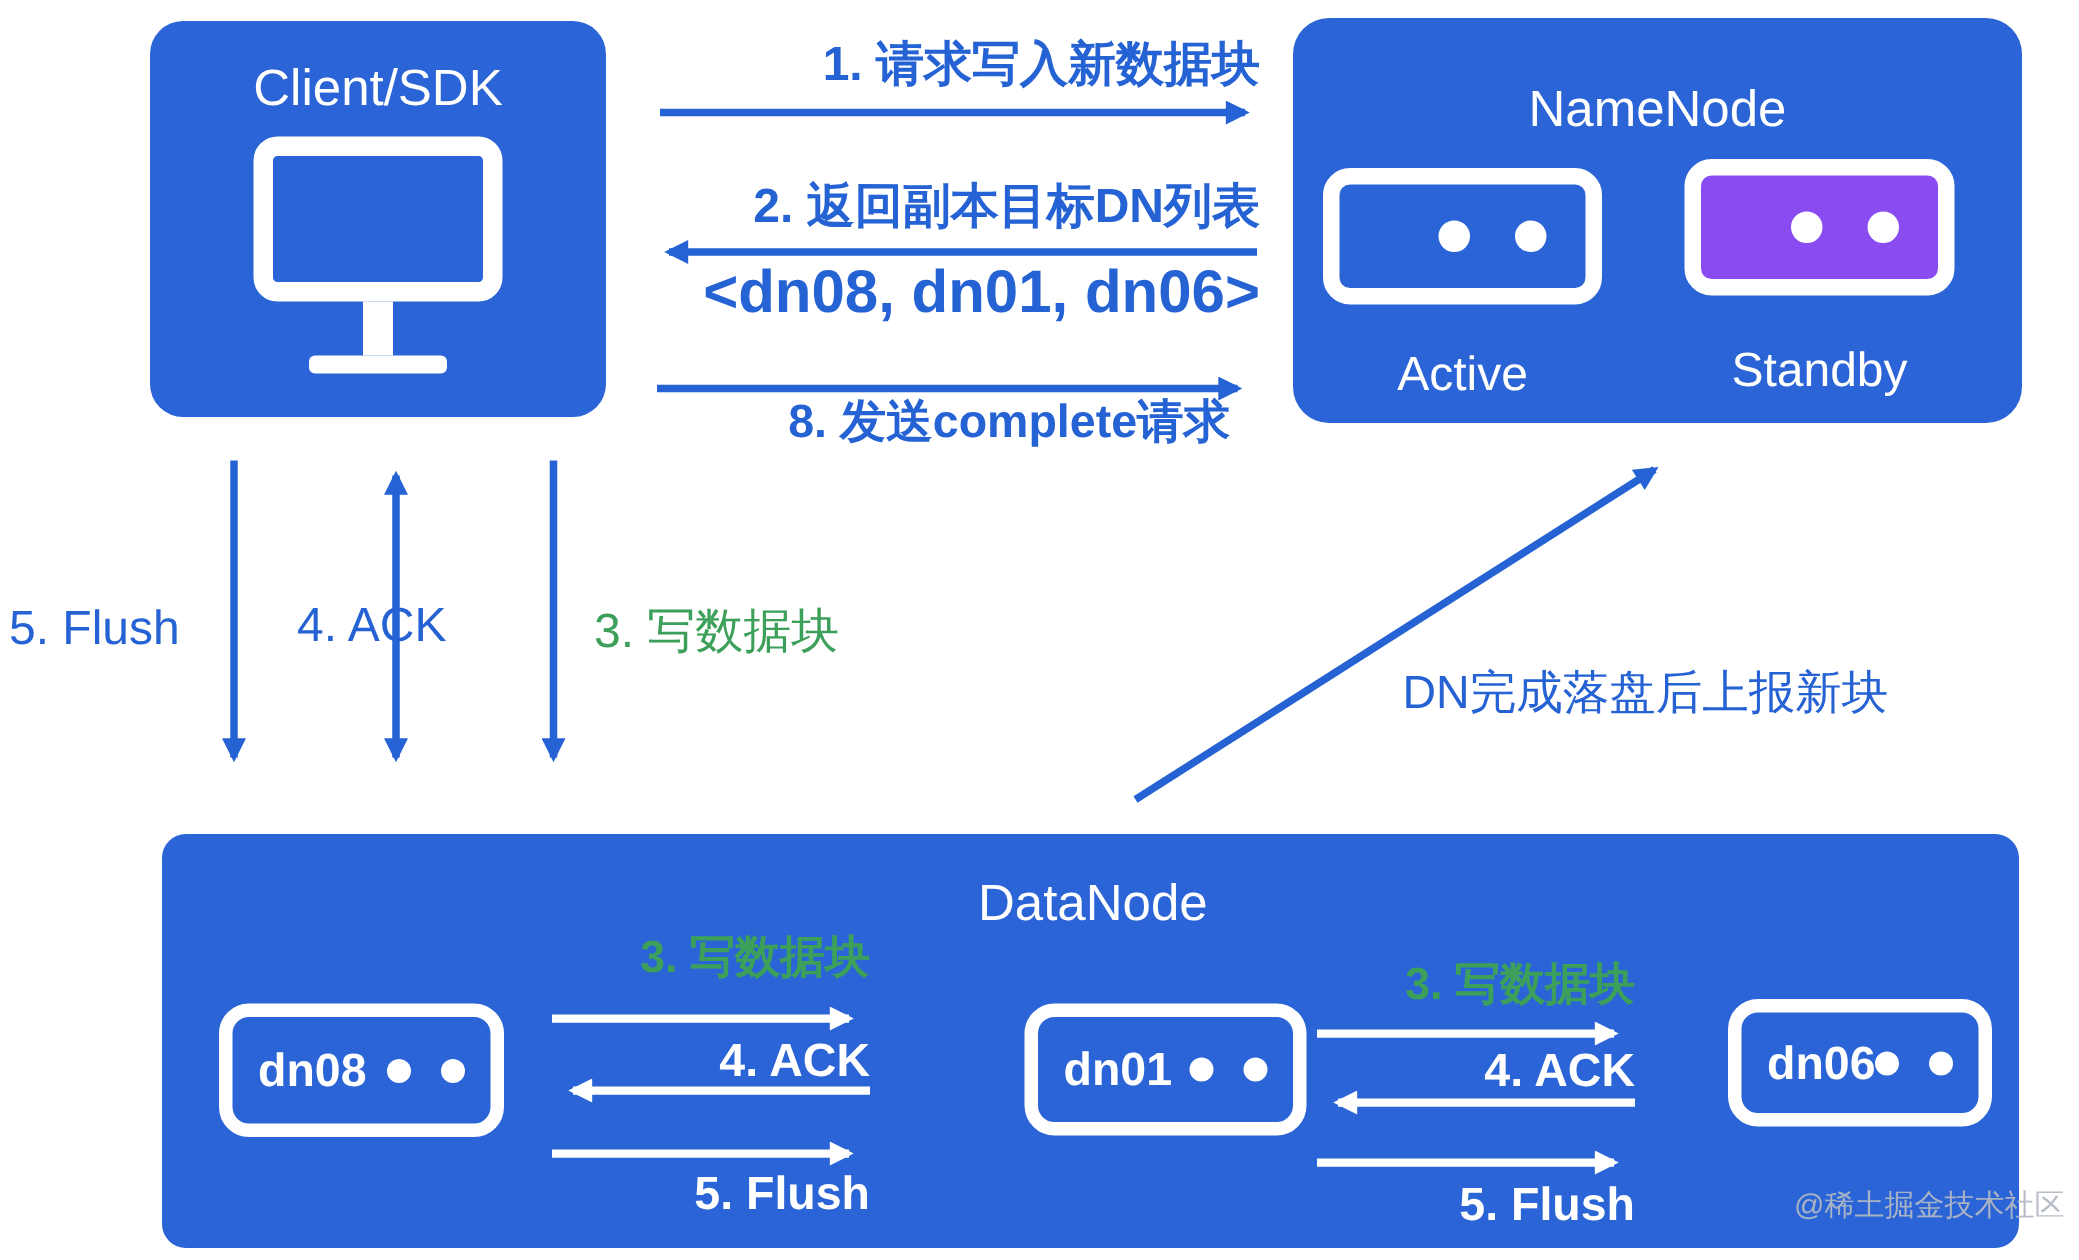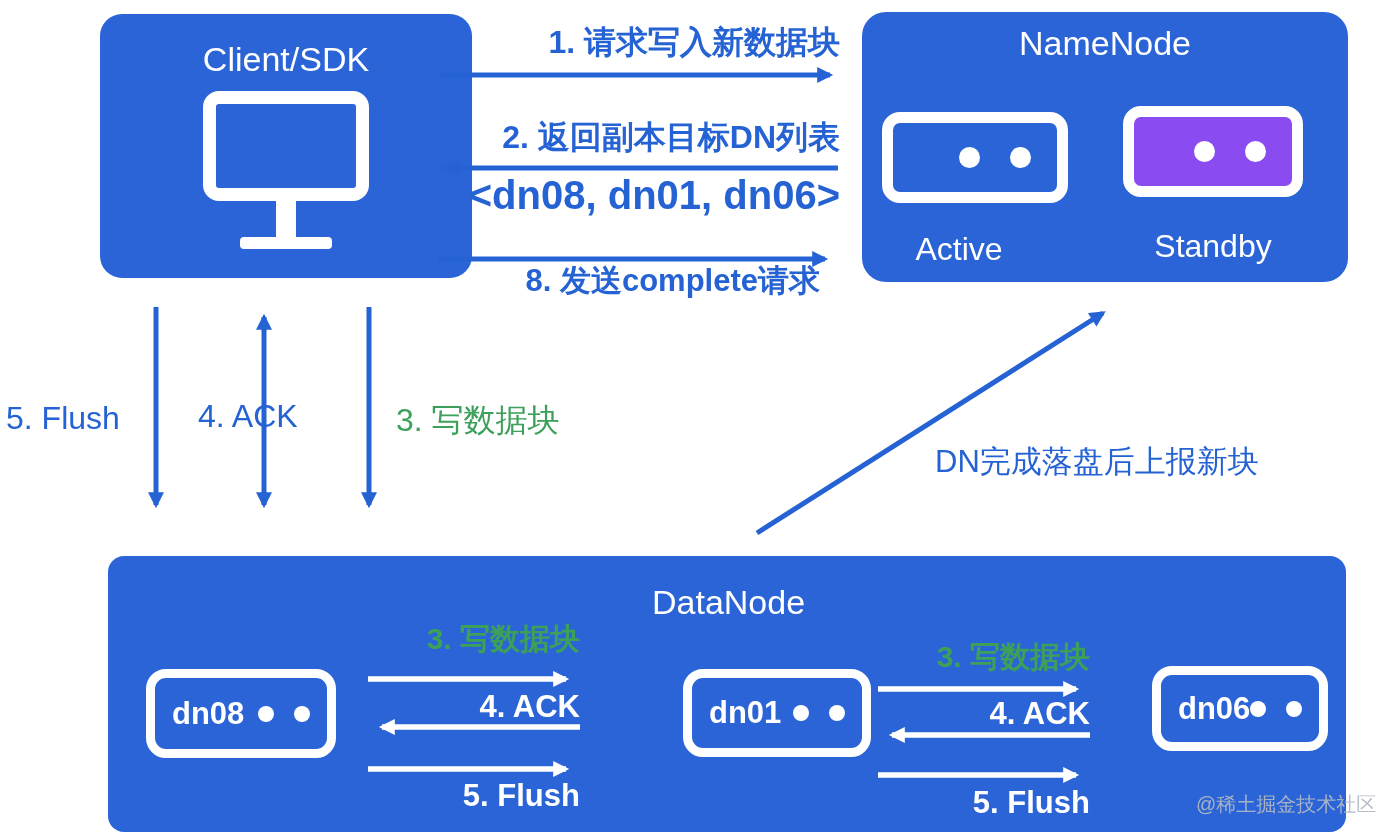--- a/index.html
+++ b/index.html
@@ -4,36 +4,36 @@
 <style>
   html,body{margin:0;padding:0;background:#ffffff;}
   #stage{
     position:relative;width:1386px;height:840px;overflow:hidden;
     font-family:"Liberation Sans","DejaVu Sans",sans-serif;
     background:#ffffff;
   }
   .box{position:absolute;background:#2a64d6;z-index:1;}
   .box-title{color:#ffffff;font-size:34px;font-weight:500;text-align:center;}
   
-  #client-box{left:100px;top:14px;width:372px;height:264px;border-radius:22px;}
+  #client-box{left:100px;top:14px;width:304px;height:264px;border-radius:22px;}
   #client-title{padding-top:26px;}
   .monitor{margin-top:12px;}
   .monitor-screen{width:166px;height:110px;border:13px solid #fff;border-radius:16px;margin:0 auto;box-sizing:border-box;}
   .monitor-neck{width:20px;height:36px;background:#fff;margin:0 auto;}
   .monitor-base{width:92px;height:12px;background:#fff;border-radius:4px;margin:0 auto;}
   
   #namenode-box{left:862px;top:12px;width:486px;height:270px;border-radius:24px;}
-  #namenode-title{padding-top:12px;}
+  #namenode-title{padding-top:12px;margin-top:30px;}
   .nn-chip{position:absolute;border:11px solid #fff;border-radius:18px;box-sizing:border-box;
            display:flex;align-items:center;justify-content:flex-end;padding-right:26px;gap:30px;}
   #nn-chip-active{left:20px;top:100px;width:186px;height:91px;background:transparent;}
   #nn-chip-standby{left:261px;top:94px;width:180px;height:91px;background:#8a4cf0;}
   .dot{width:21px;height:21px;border-radius:50%;background:#fff;}
   .nn-label{position:absolute;color:#fff;font-size:32px;font-weight:500;text-align:center;}
-  #nn-label-active{left:4px;width:186px;top:219px;}
+  #nn-label-active{left:20px;width:186px;top:219px;}
   #nn-label-standby{left:261px;width:180px;top:216px;}
   
   #datanode-box{left:108px;top:556px;width:1238px;height:276px;border-radius:16px;}
   #datanode-title{position:absolute;left:544px;top:27px;}
   .dn-chip{position:absolute;z-index:3;border:9px solid #fff;border-radius:20px;box-sizing:border-box;
            display:flex;align-items:center;justify-content:space-between;padding:0 17px;}
   .dn-chip .chip-label{color:#fff;font-size:31px;font-weight:700;}
   .dn-dots{display:flex;gap:20px;align-items:center;}
   .dn-dots .dot{width:16px;height:16px;}
   #chip-dn08{left:146px;top:669px;width:190px;height:89px;}

